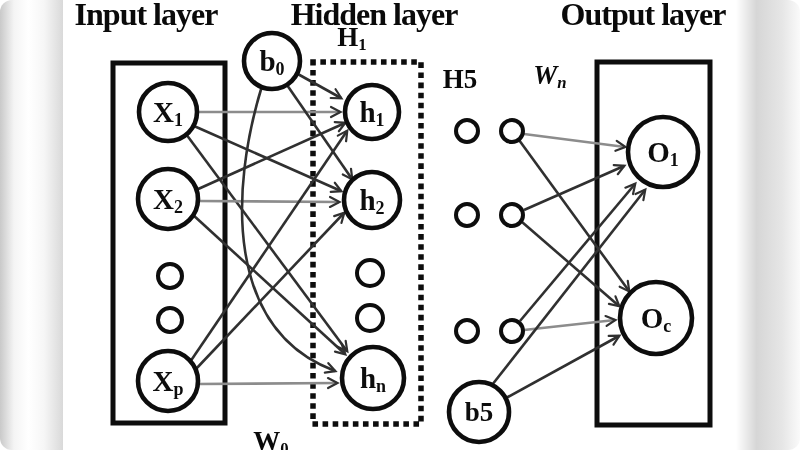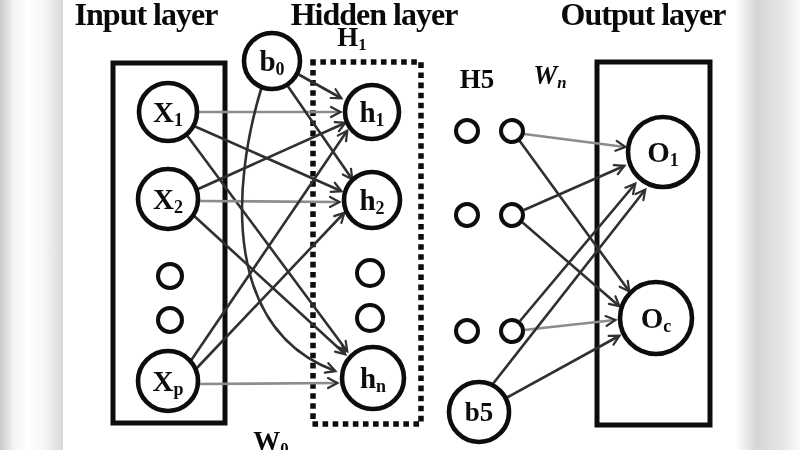--- a/index.html
+++ b/index.html
@@ -2,20 +2,21 @@
 <html><head>
 <meta charset="utf-8">
 <style>
   html,body{margin:0;padding:0;background:#ffffff;}
   .stage{
     position:relative;
     width:800px;height:450px;
     background:#ffffff;
     overflow:hidden;
     font-family:"Liberation Serif","DejaVu Serif",serif;
+    border-radius:12px;
   }
   .band{position:absolute;top:0;height:450px;pointer-events:none;}
   .band-left{
     left:0;width:63px;
     background:linear-gradient(to right,#c9c9c9 0%,#f4f4f4 22%,#ffffff 45%,#f6f6f6 70%,#d9d9d9 100%);
   }
   .band-right{
     right:0;width:64px;
     background:linear-gradient(to right,#ffffff 0%,#d6d6d6 32%,#e6e6e6 72%,#fafafa 100%);
   }
@@ -51,21 +52,21 @@
   <div class="band band-left"></div>
   <div class="band band-right"></div>
 
   <div class="layer-title" style="left:146px;top:-4px;">Input layer</div>
   <div class="layer-title" style="left:374px;top:-4px;">Hidden layer</div>
   <div class="layer-title" style="left:643px;top:-4px;">Output layer</div>
 
   <div class="float-label" style="left:352px;top:24px;">
     <span>H</span><span class="sub">1</span>
   </div>
-  <div class="float-label" style="left:477px;top:66px;">
+  <div class="float-label" style="left:460px;top:66px;">
     <span>H5</span>
   </div>
   <div class="float-label" style="left:550px;top:62px;font-style:italic;">
     <span>W</span><span class="sub">n</span>
   </div>
   <div class="float-label" style="left:271px;top:428px;">
     <span>W</span><span class="sub">0</span>
   </div>
 
   <svg class="net" width="800" height="450" viewBox="0 0 800 450">

